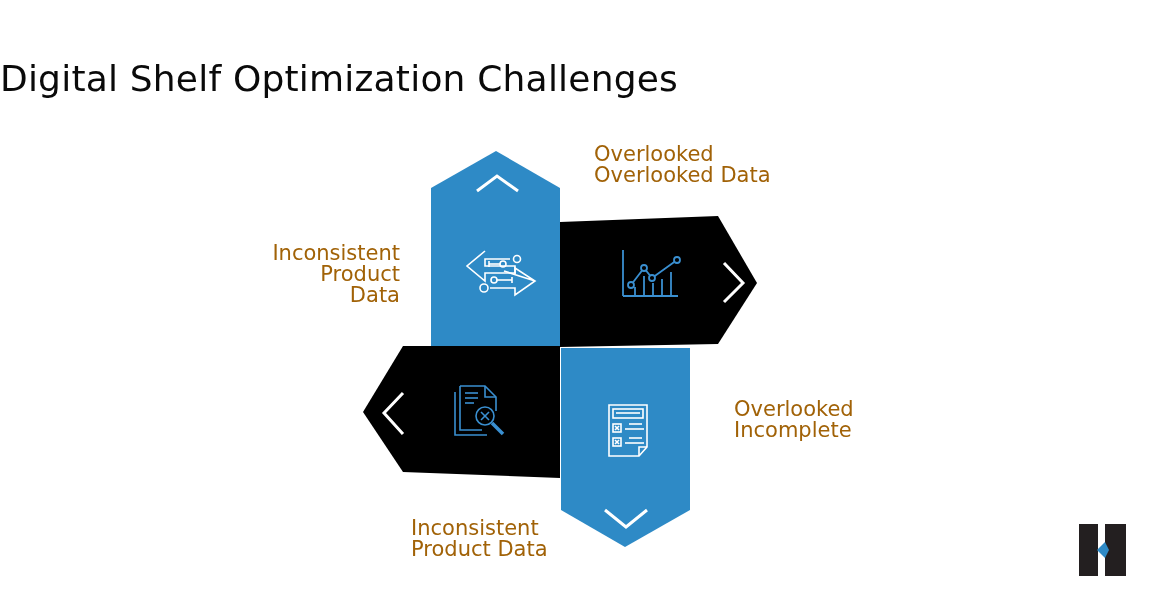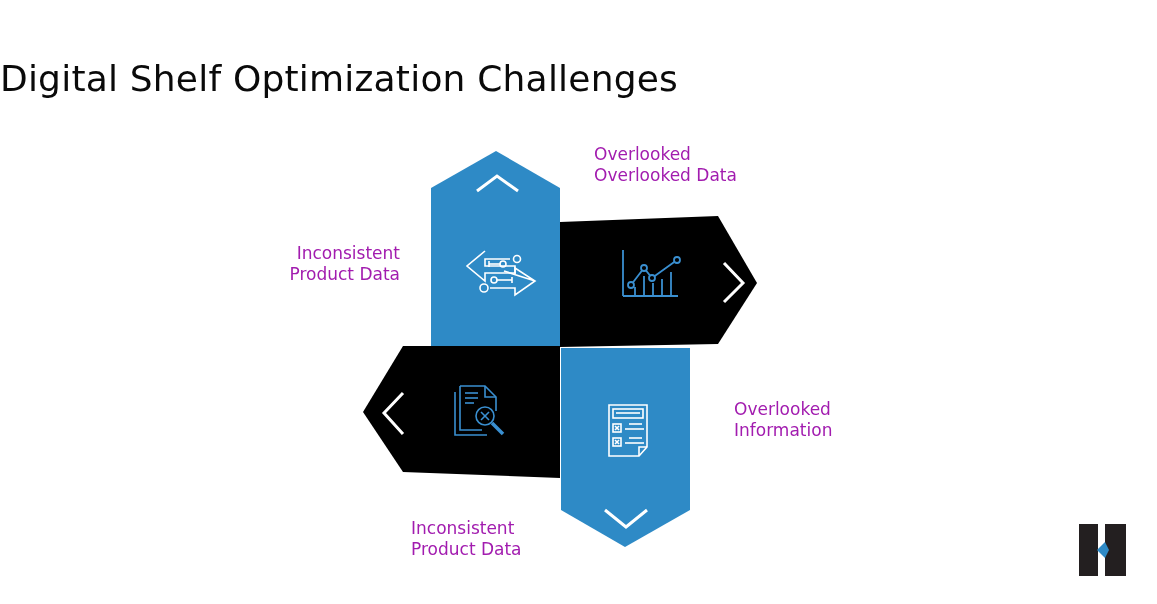--- a/index.html
+++ b/index.html
@@ -1,18 +1,18 @@
 <!DOCTYPE html>
 <html><head>
 <meta charset="utf-8">
 <style>
   html, body { margin:0; padding:0; background:#ffffff; }
   body { width:1157px; height:604px; position:relative; overflow:hidden; font-family:"Liberation Sans", sans-serif; color:#111; }
   .title { position:absolute; left:0; width:1157px; top:58px; text-align:left; font-size:36px; font-weight:500; letter-spacing:0.2px; color:#0a0a0a; font-family:"DejaVu Sans", sans-serif; }
-  .label { position:absolute; font-size:17px; line-height:21px; color:#a21caf; font-family:"DejaVu Sans", sans-serif; }
+  .label { position:absolute; font-size:21px; line-height:21px; color:#a16207; font-family:"DejaVu Sans", sans-serif; }
   .label span { display:block; }
   .label.right-align { text-align:right; }
   svg.diagram { position:absolute; left:0; top:0; }
   .logo { position:absolute; left:1079px; top:524px; width:47px; height:52px; }
 </style>
 </head>
 <body>
 
 <div class="title">Digital Shelf Optimization Challenges</div>
 
@@ -100,21 +100,21 @@
   <span>Overlooked Data</span>
 </div>
 
 <div class="label right-align" style="left:270px; width:130px; top:243px;">
   <span>Inconsistent</span>
   <span>Product Data</span>
 </div>
 
 <div class="label" style="left:734px; top:399px;">
   <span>Overlooked</span>
-  <span>Information</span>
+  <span>Incomplete</span>
 </div>
 
 <div class="label" style="left:411px; top:518px;">
   <span>Inconsistent</span>
   <span>Product Data</span>
 </div>
 
 <svg class="logo" viewBox="0 0 47 52">
   <rect x="0" y="0" width="19" height="52" fill="#231f20"></rect>
   <rect x="26" y="0" width="21" height="52" fill="#231f20"></rect>

